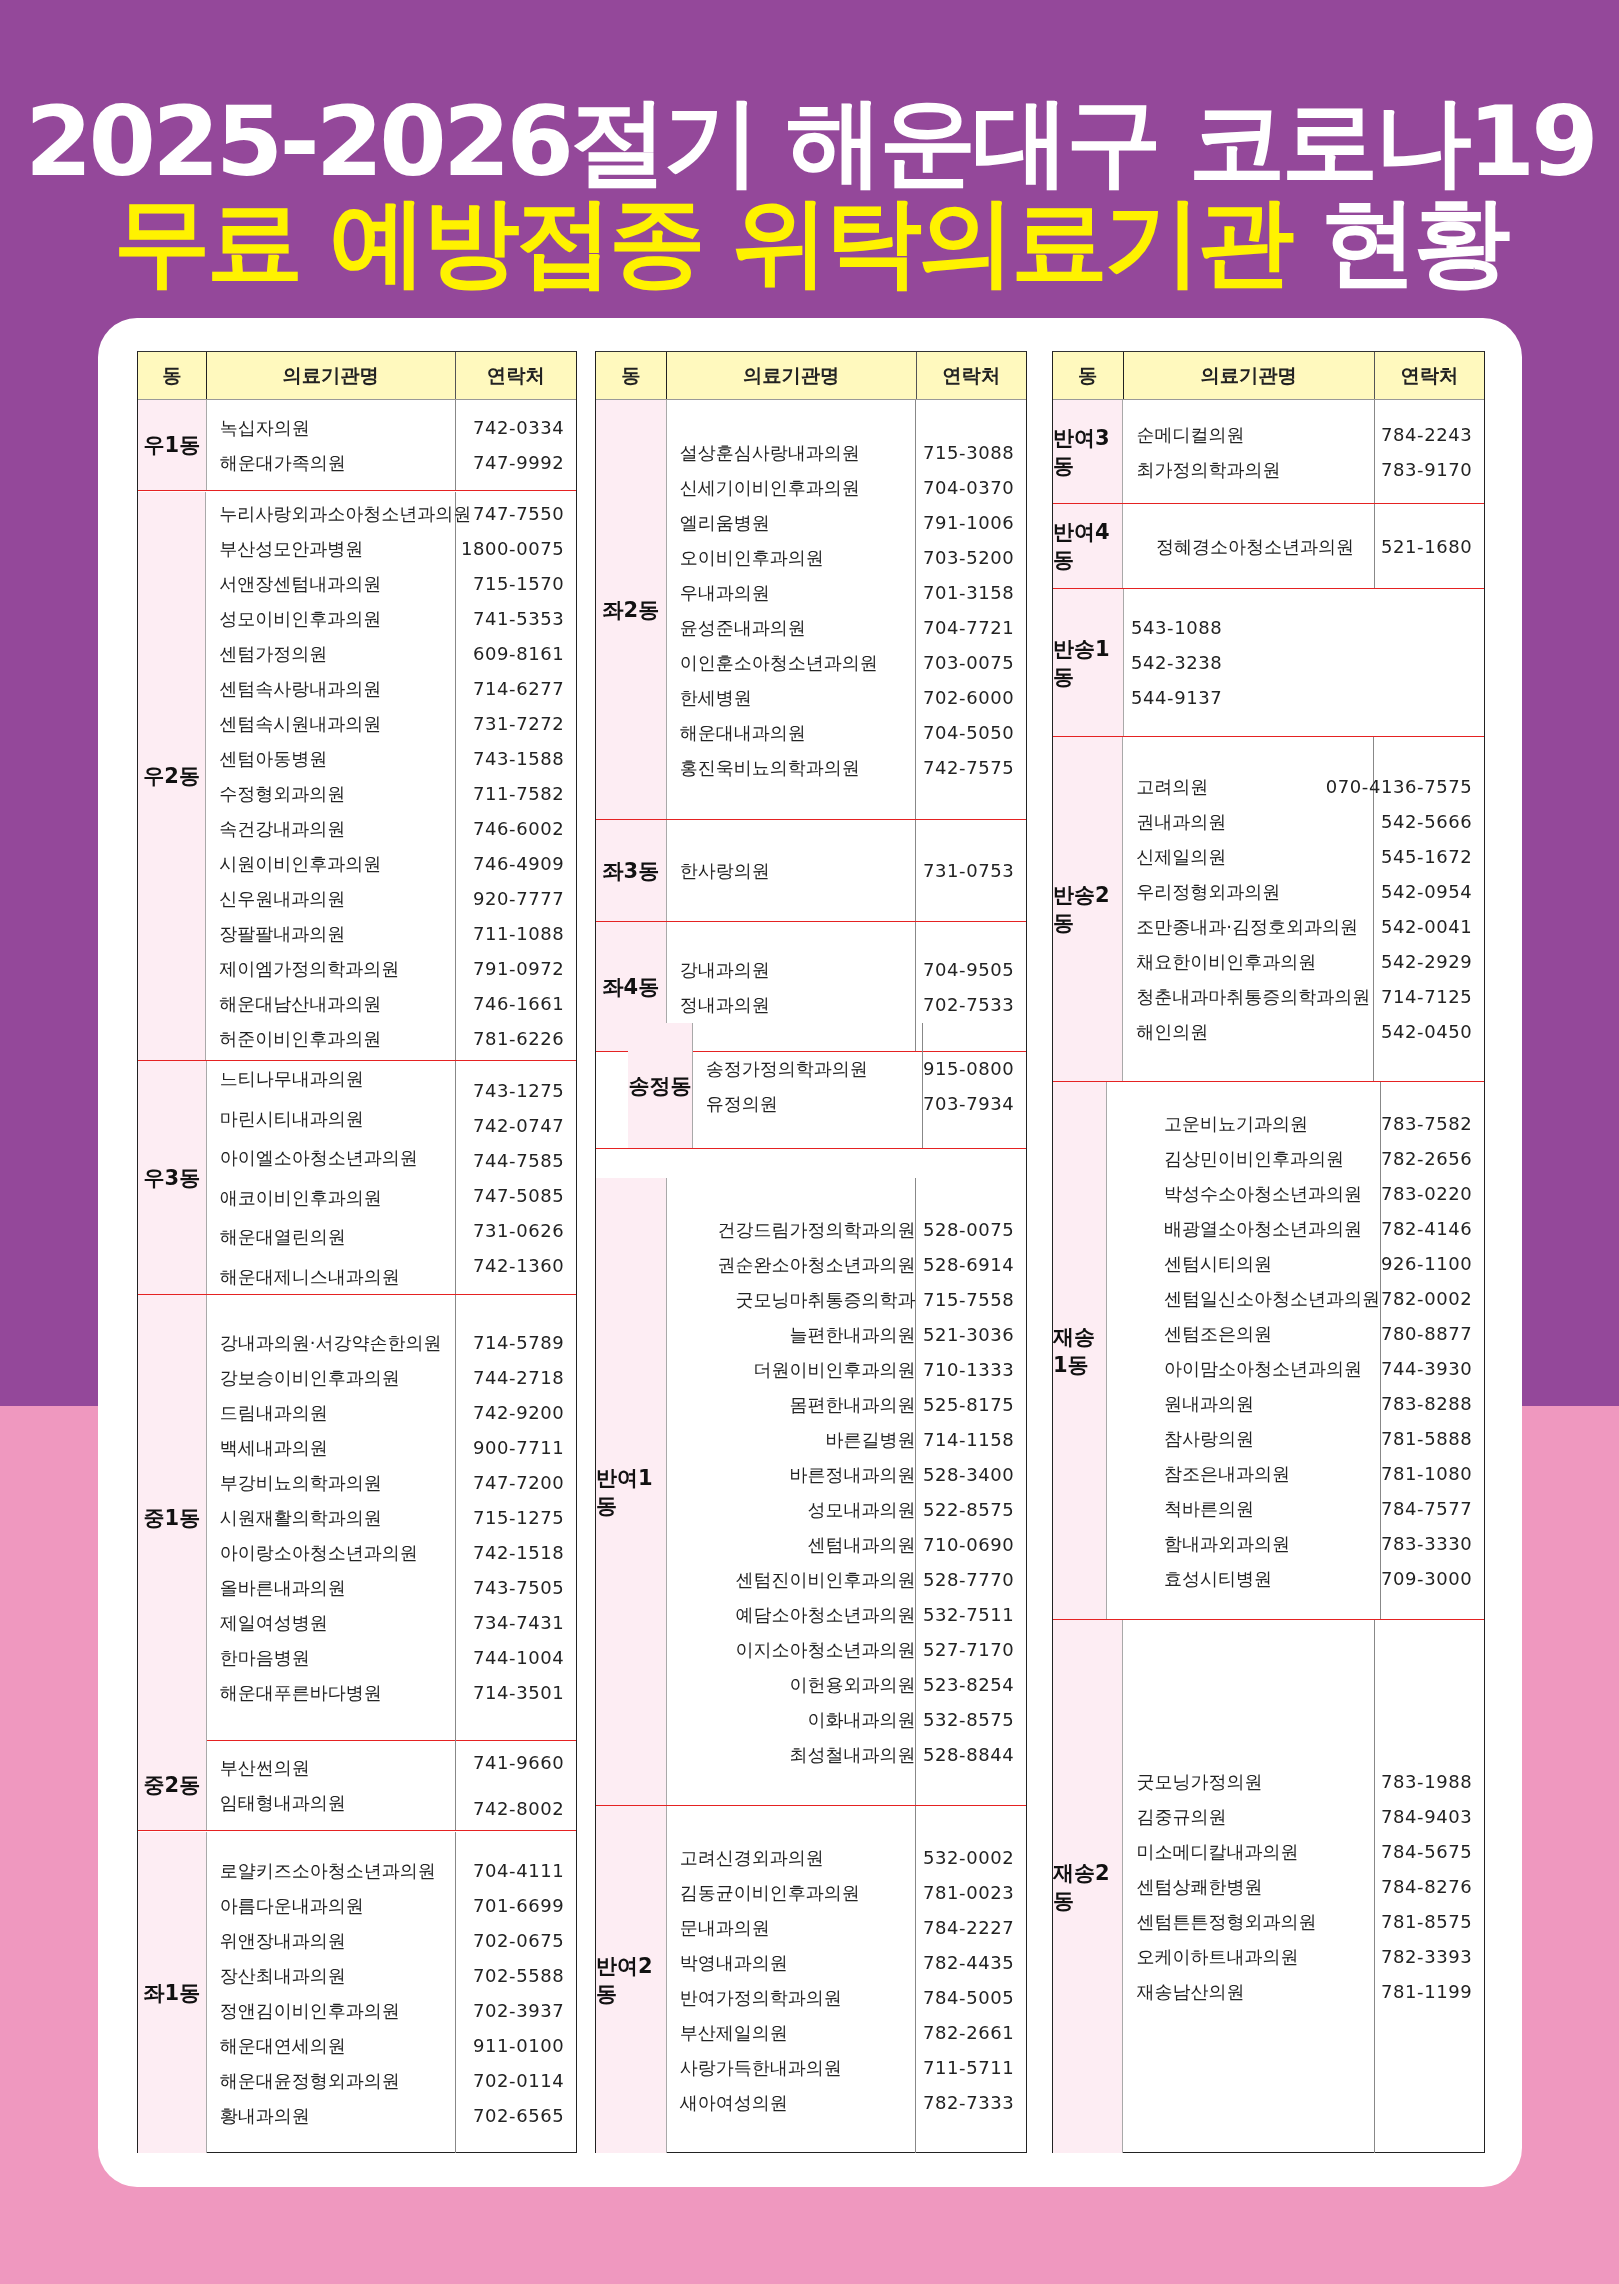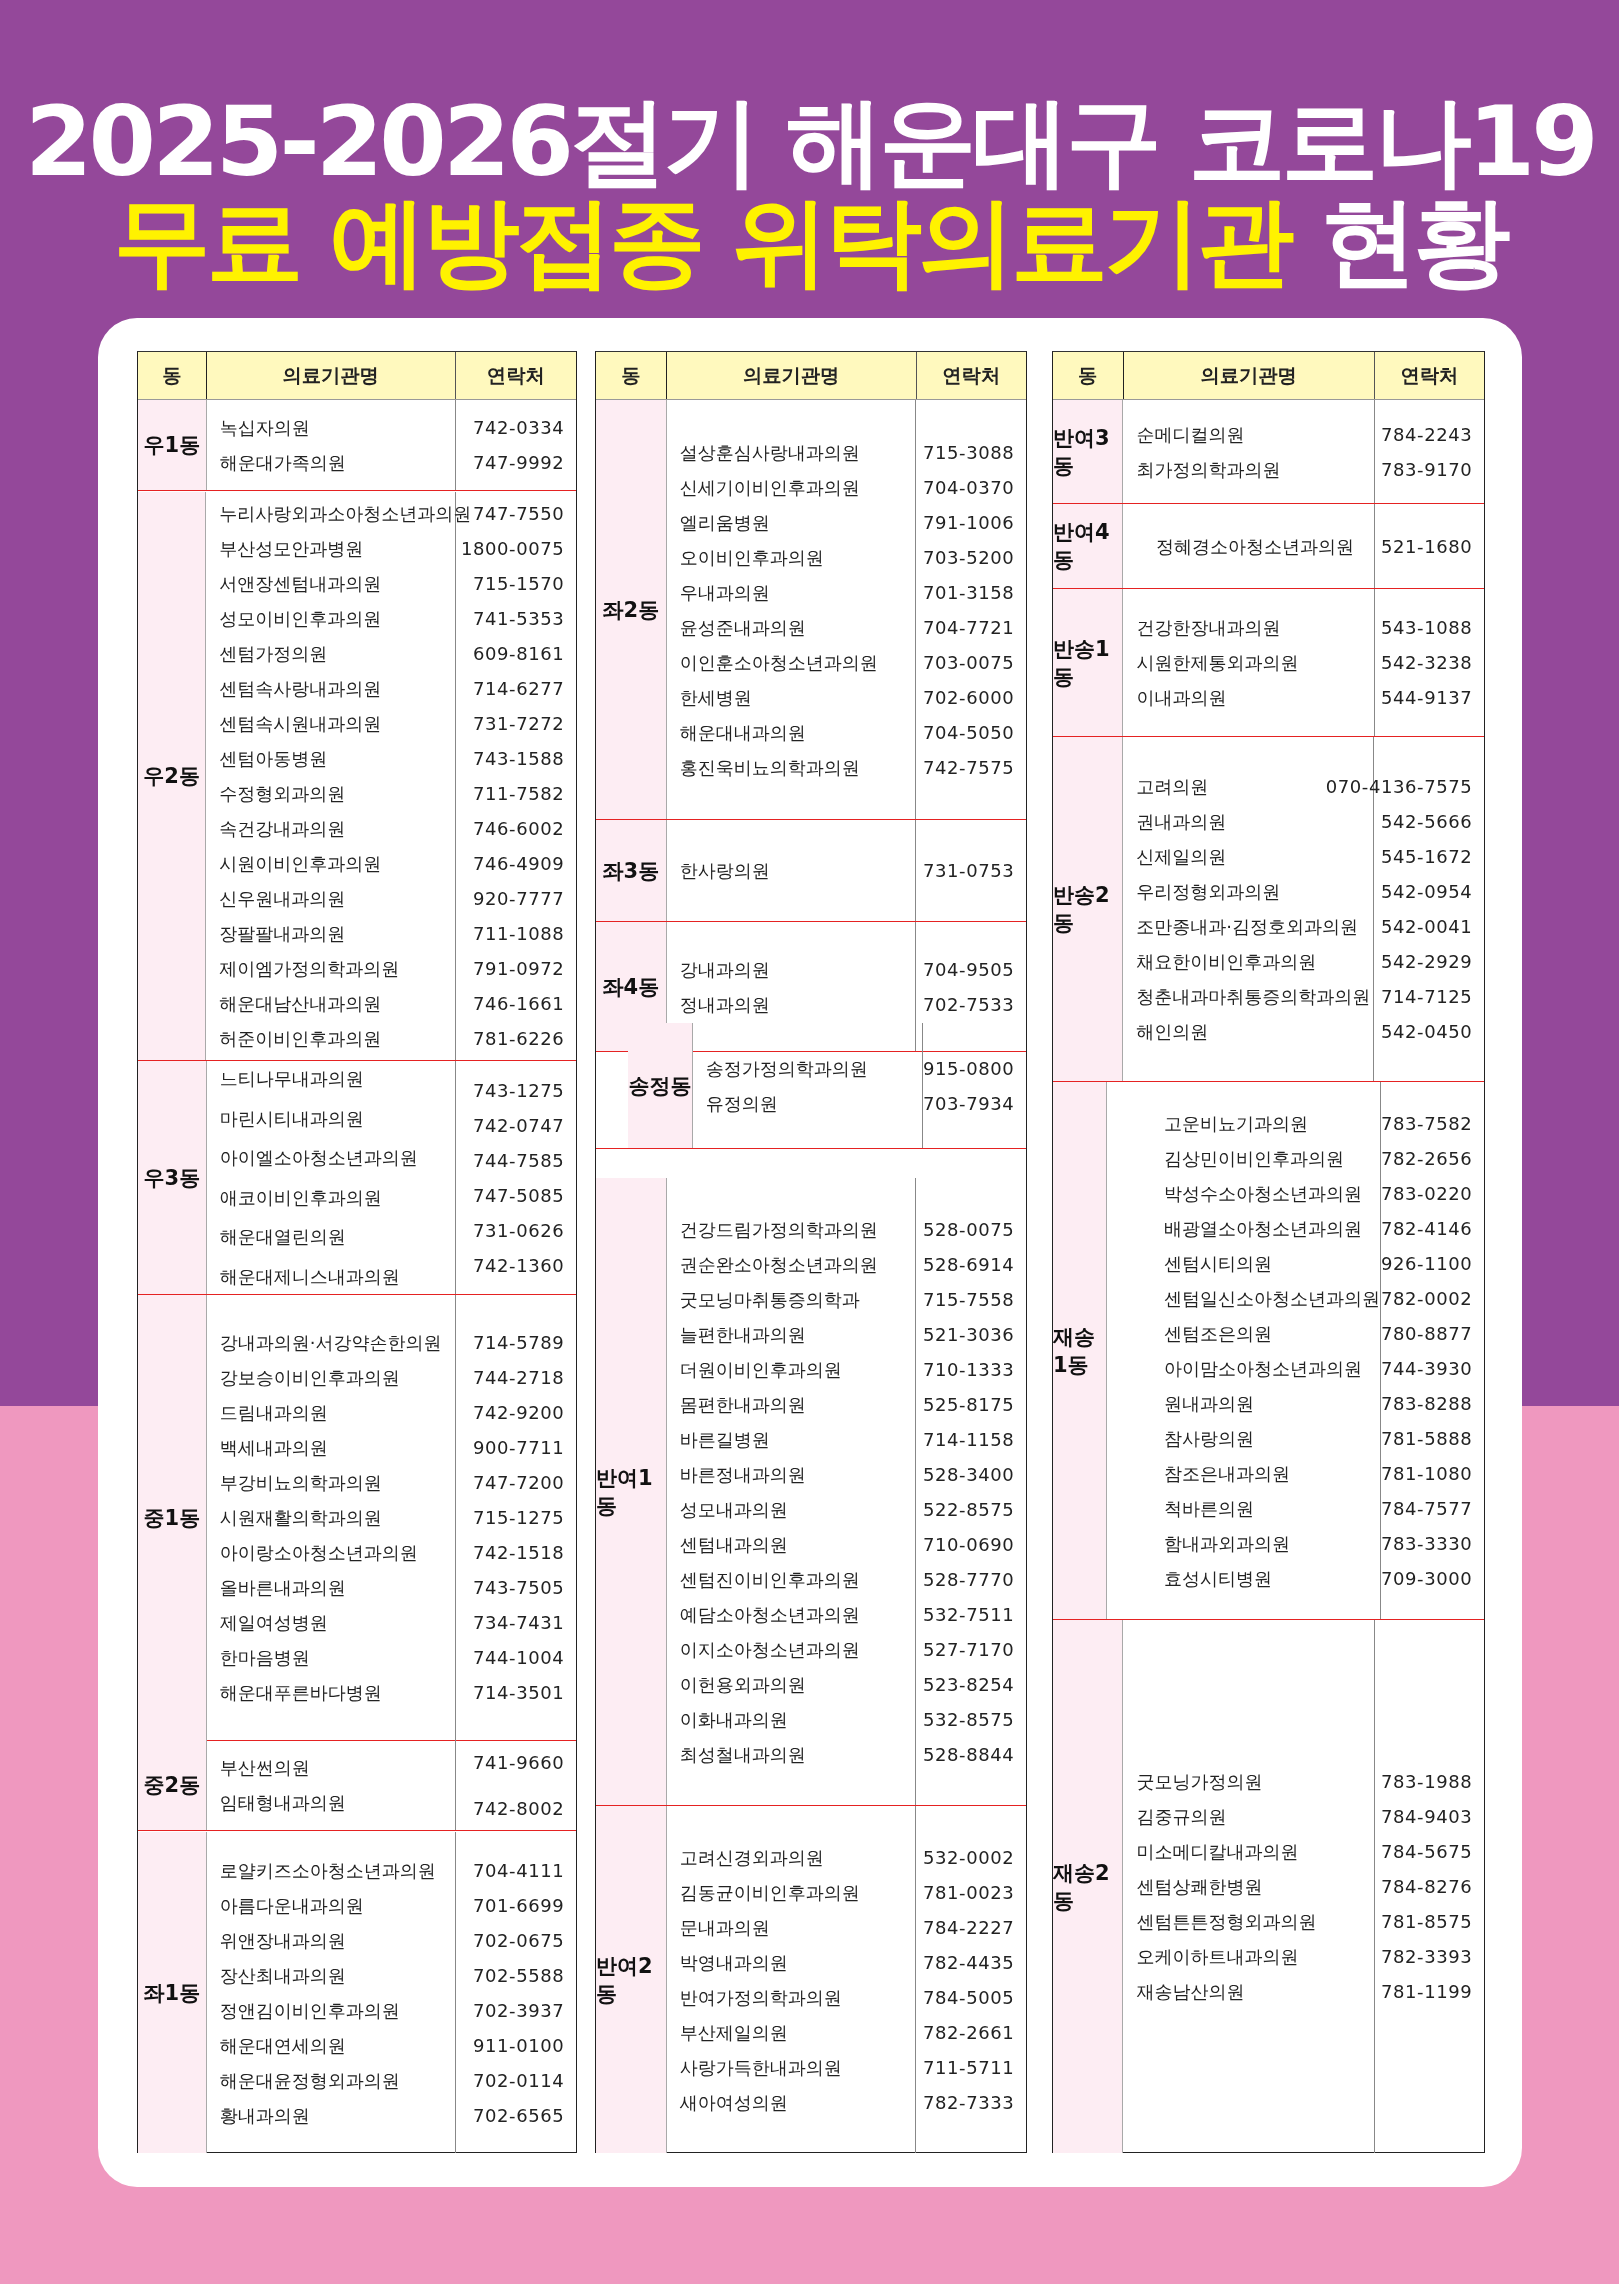--- a/index.html
+++ b/index.html
@@ -238,21 +238,21 @@
         <div class="cell">송정가정의학과의원</div>
         <div class="cell">유정의원</div>
       </div>
       <div class="phones" style="width: 110px;">
         <div class="cell">915-0800</div>
         <div class="cell">703-7934</div>
       </div>
     </div>
     <div class="group" style="top: 826px; height: 628px;">
       <div class="dong" style="width: 71px;">반여1동</div>
-      <div class="names" style="width: 251px;">
+      <div class="names" style="width: 251px; align-items: flex-end;">
         <div class="cell">건강드림가정의학과의원</div>
         <div class="cell">권순완소아청소년과의원</div>
         <div class="cell">굿모닝마취통증의학과</div>
         <div class="cell">늘편한내과의원</div>
         <div class="cell">더원이비인후과의원</div>
         <div class="cell">몸편한내과의원</div>
         <div class="cell">바른길병원</div>
         <div class="cell">바른정내과의원</div>
         <div class="cell">성모내과의원</div>
         <div class="cell">센텀내과의원</div>
@@ -327,25 +327,20 @@
       <div class="dong" style="width: 71px;">반여4동</div>
       <div class="names" style="width: 253px; align-items: center;">
         <div class="cell">정혜경소아청소년과의원</div>
       </div>
       <div class="phones" style="width: 110px;">
         <div class="cell">521-1680</div>
       </div>
     </div>
     <div class="group" style="top: 237px; height: 148px;">
       <div class="dong" style="width: 71px;">반송1동</div>
-      <div class="names" style="width: 253px;">
-        <div class="cell">건강한장내과의원</div>
-        <div class="cell">시원한제통외과의원</div>
-        <div class="cell">이내과의원</div>
-      </div>
       <div class="phones" style="width: 110px;">
         <div class="cell">543-1088</div>
         <div class="cell">542-3238</div>
         <div class="cell">544-9137</div>
       </div>
     </div>
     <div class="group" style="top: 385px; height: 345px;">
       <div class="dong" style="width: 71px;">반송2동</div>
       <div class="names" style="width: 253px;">
         <div class="cell">고려의원</div>

